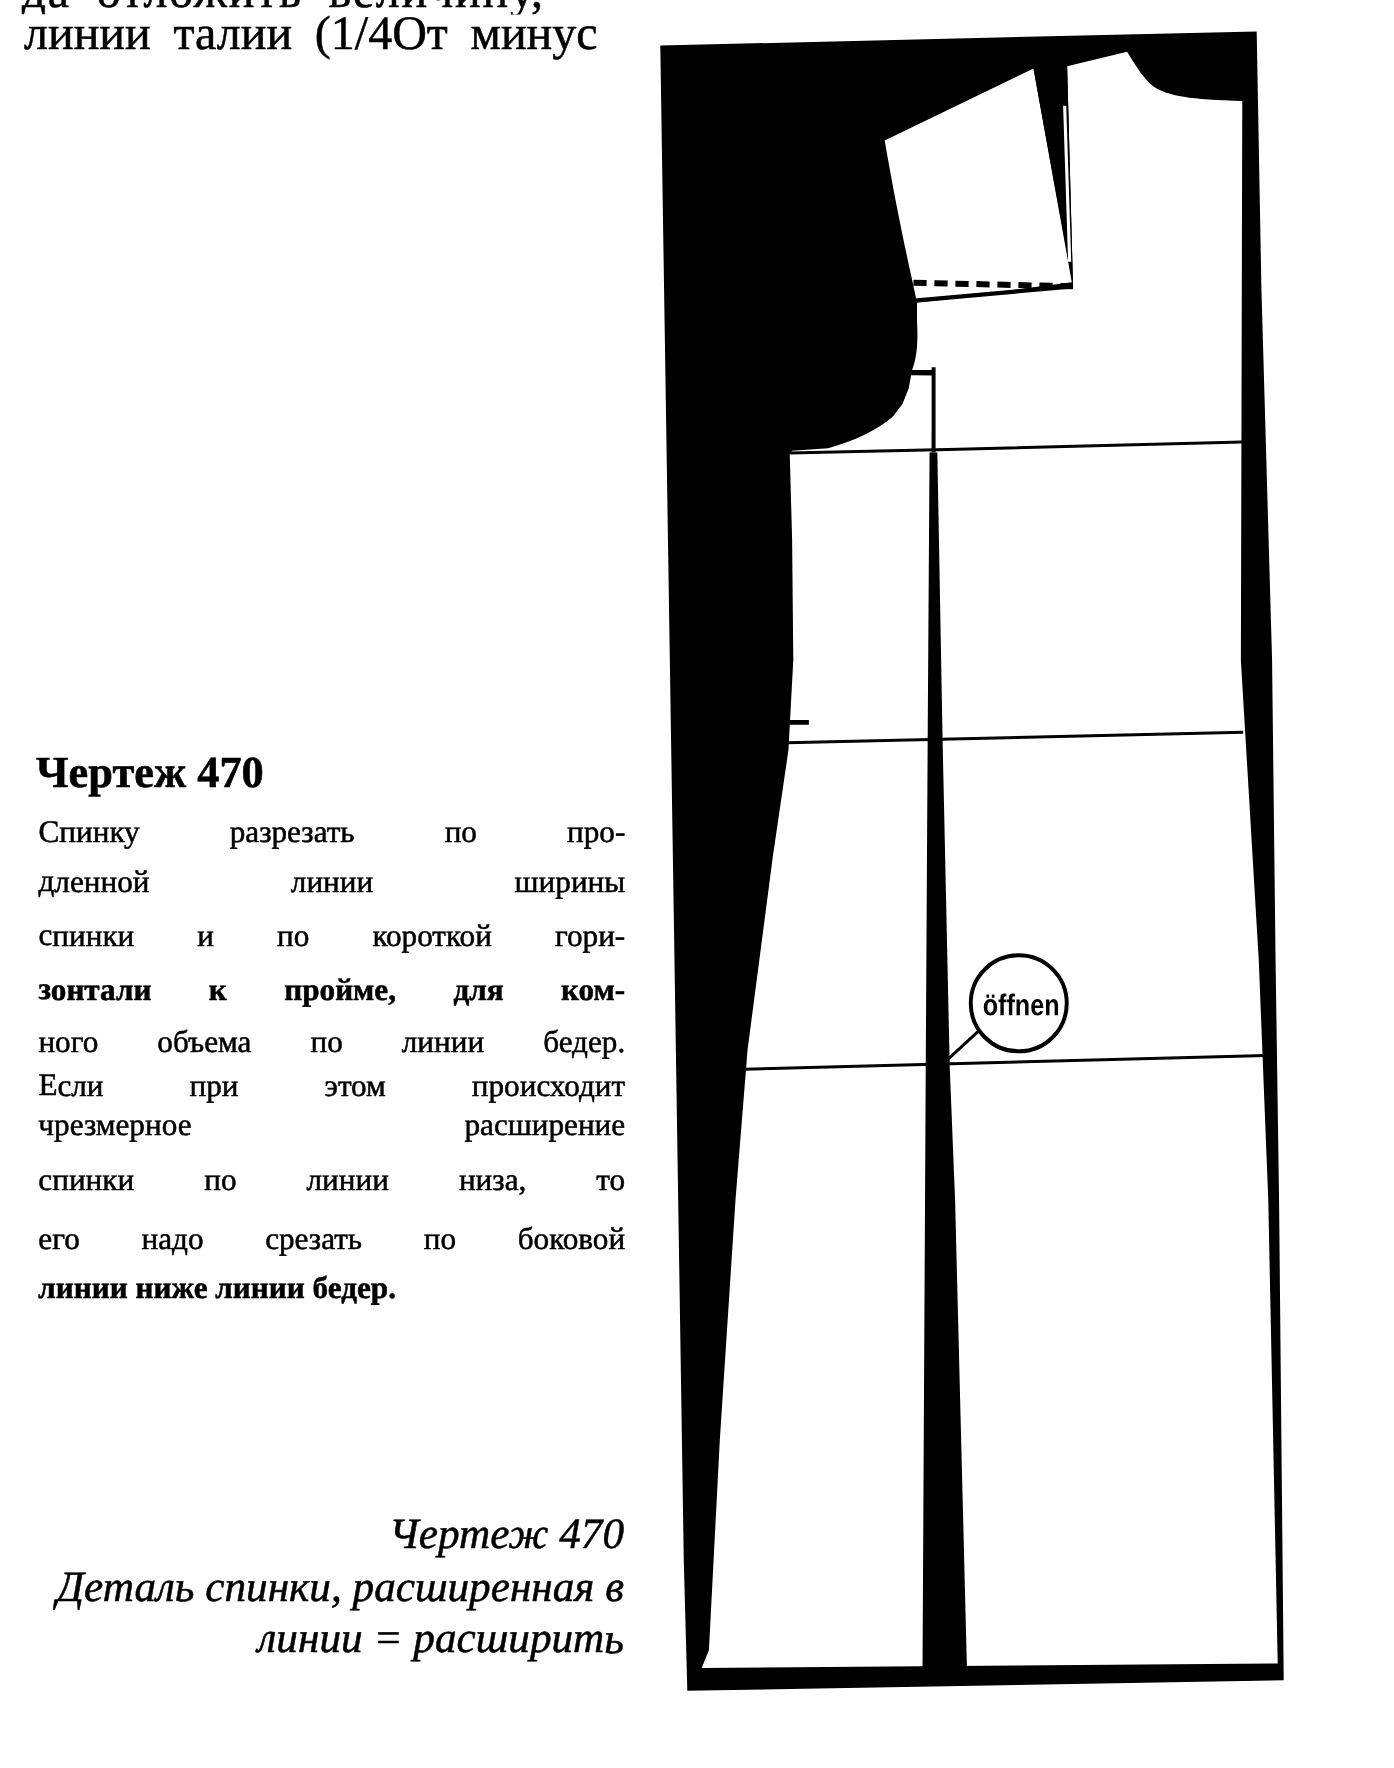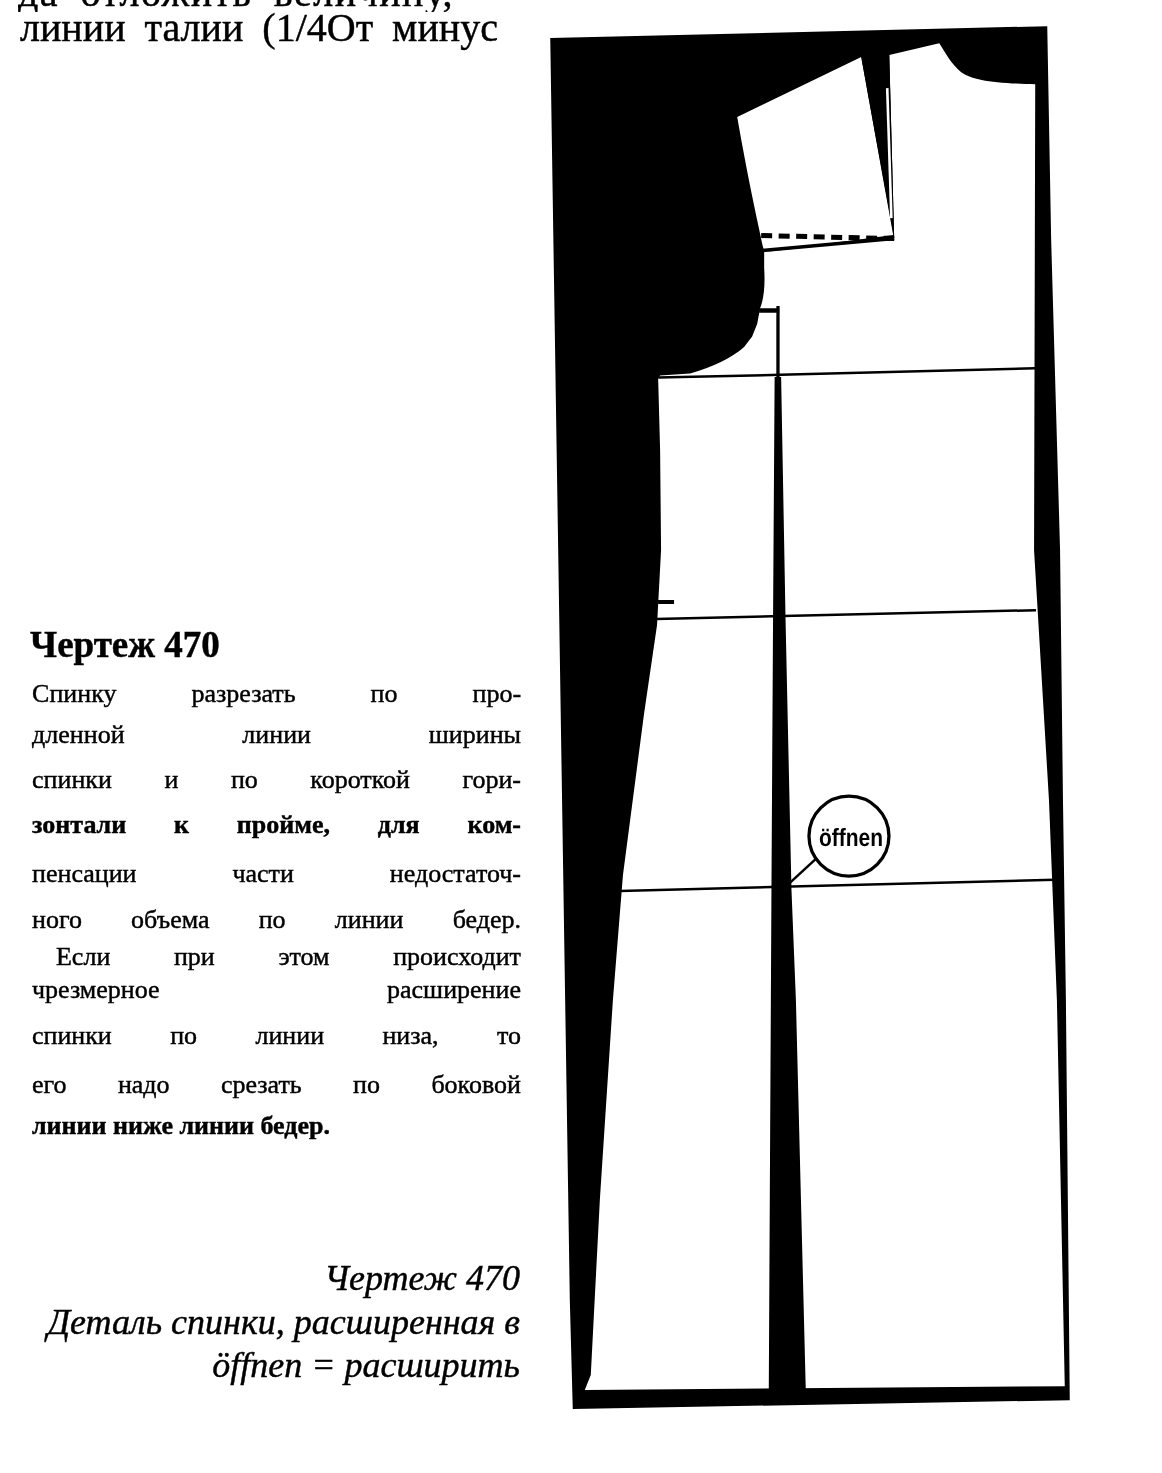--- a/index.html
+++ b/index.html
@@ -18,33 +18,32 @@
   <div class="jline" style="width:478px;">линии талии (1/4От минус</div>
 </div>
 
 <div class="abs" style="left:30px;top:623px;font-size:37px;font-weight:bold;">Чертеж 470</div>
 
 <div class="abs" style="left:32px;top:674px;width:489px;font-size:26px;line-height:44.3px;">
   <div class="jline" style="line-height:39.3px;">Спинку разрезать по про-</div>
   <div class="jline">дленной линии ширины</div>
   <div class="jline">спинки и по короткой гори-</div>
   <div class="jline" style="line-height:46.3px;font-weight:bold;">зонтали к пройме, для ком-</div>
-  <div class="jline" style="line-height:51.3px;">пенсации части недостаточ-</div>
   <div class="jline" style="line-height:42.3px;">ного объема по линии бедер.</div>
-  <div class="jline" style="line-height:30px;margin-left:24px;">Если при этом происходит</div>
+  <div class="jline" style="line-height:30px;">Если при этом происходит</div>
   <div class="jline" style="line-height:36px;">чрезмерное расширение</div>
   <div class="jline" style="line-height:56px;">спинки по линии низа, то</div>
   <div class="jline" style="line-height:41px;">его надо срезать по боковой</div>
   <div style="line-height:41px;font-weight:bold;">линии ниже линии бедер.</div>
 </div>
 
 <div class="abs" style="left:0px;top:1257px;width:520px;font-size:36px;line-height:43.5px;font-style:italic;text-align:right;">
   <div>Чертеж 470</div>
   <div>Деталь спинки, расширенная в</div>
-  <div>öffnen = расширить</div>
+  <div>линии = расширить</div>
 </div>
 
 <svg class="abs" style="left:0;top:0;" width="1162" height="1473" viewBox="0 0 1162 1473">
 
   <path d="M550,38 L1047,26 L1051,240 L1060,550 L1063,800 L1066,1000 L1070,1400 L573,1409 L570,1300 Z" fill="#000"></path>
 
   <path d="M889,55 L939,43 C945,52 951,64 961,72 C973,80 992,83 1035,84
            L1034,550 L1049,800 L1057,1000 L1065,1386
            L585,1390 L591,1375 L600,1200 L613,1000 L623,875 L644,714 L657,625 L661,550 L660,450 L658,378
            L660,375.5 L690,373.5 C712,367.5 732,357.5 744,347 L752,336.5 L757,324 L760,308 C764,298 765,284 764,268 L764,252

